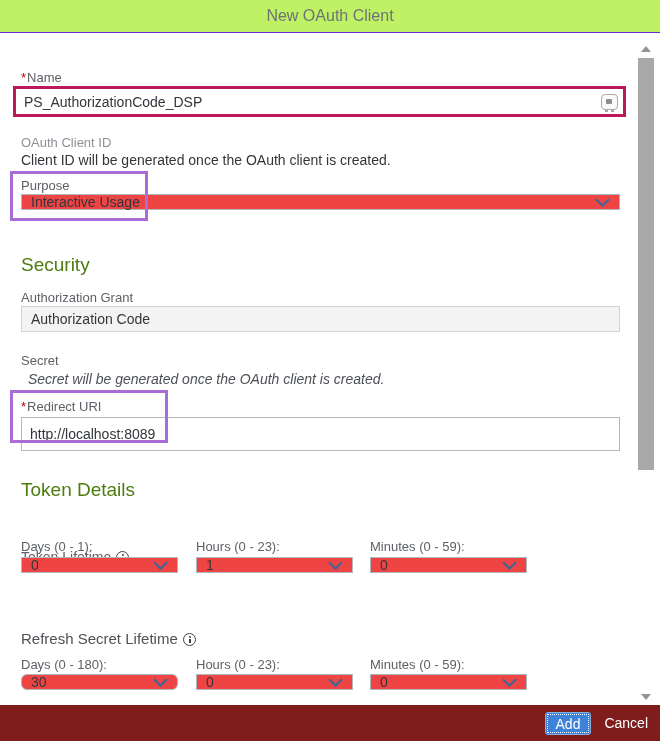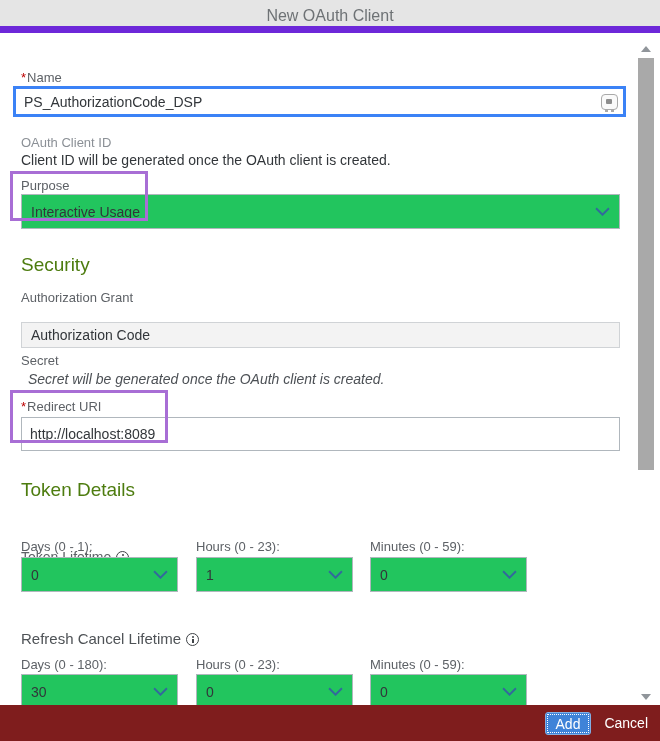--- a/index.html
+++ b/index.html
@@ -7,35 +7,35 @@
   body {
     width:660px; height:741px; overflow:hidden; background:#fff;
     font-family:"Liberation Sans", sans-serif;
     -webkit-font-smoothing:antialiased;
   }
   .stage { position:relative; width:660px; height:741px; background:#fff; }
 
   
   .dialog-header {
     position:absolute; top:0; left:0; right:0; height:33px;
-    background:#e5e5e5; border-bottom:7px solid #6d28d9;
+    background:#bef264; border-bottom:1px solid #6d28d9;
     text-align:center; line-height:32px; font-size:16px; color:#6e7275;
   }
 
   
   .abs { position:absolute; }
   .fld-label { font-size:13px; color:#5d6166; white-space:nowrap; }
   .req { color:#bb0000; margin-right:1px; }
   .body-text { font-size:14px; color:#32363a; white-space:nowrap; }
   .section-h { font-size:19px; color:#4d7c0f; font-weight:400; white-space:nowrap; }
 
   
   .name-wrap {
     position:absolute; left:13px; top:86px; width:613px; height:31px;
-    border:3px solid #3b82f6; background:#fff;
+    border:3px solid #be185d; background:#fff;
     display:flex; align-items:center;
   }
   .text-input {
     flex:1; height:100%; border:none; outline:none; background:transparent;
     font-family:inherit; font-size:14px; color:#32363a; padding:0 8px;
   }
   .assist-icon {
     width:17px; height:16px; margin-right:5px; flex:0 0 auto;
     border:1px solid #a9a9a9; border-radius:4px; background:#fafafa; position:relative;
   }
@@ -43,38 +43,38 @@
     content:''; position:absolute; left:4px; top:4px; width:6px; height:5px;
     background:#8d8d8d; border-radius:1px;
   }
   .assist-icon::after {
     content:''; position:absolute; left:3px; bottom:-3px; width:3px; height:3px;
     background:#a9a9a9; box-shadow:6px 0 0 #a9a9a9;
   }
 
   
   .combo {
-    position:absolute; height:35px; border:1px solid #b0b7bd; background:#22c55e;
+    position:absolute; height:16px; border:1px solid #b0b7bd; background:#ef4444;
     display:flex; align-items:center; justify-content:space-between;
     padding:3px 9px; font-size:14px; color:#32363a; cursor:pointer;
   }
   .combo .chev { width:15px; height:9px; flex:0 0 auto; }
 
   
   .line-input {
     position:absolute; left:21px; top:417px; width:599px; height:26px;
     border:1px solid #b0b7bd; background:#fff;
     font-family:inherit; font-size:14px; color:#32363a; padding:16px 8px; outline:none;
   }
 
   
   .readonly-field {
     position:absolute; left:21px; top:306px; width:599px; height:26px;
     background:#f3f3f3; border:1px solid #d0d3d6;
-    line-height:24px; padding-left:9px; font-size:14px; color:#32363a;margin-top:16px;
+    line-height:24px; padding-left:9px; font-size:14px; color:#32363a;
   }
 
   .italic-note { font-style:italic; font-size:14px; color:#4c5055; white-space:nowrap;margin-left:7px; }
 
   
   .info-icon {
     display:inline-block; width:13px; height:13px; margin-left:5px;
     border:1px solid #3f4347; border-radius:50%; position:relative; vertical-align:-2px;
   }
   .info-icon::before {
@@ -191,28 +191,28 @@
   </div>
   <div class="combo" style="left:370px; top:557px; width:157px;">
     <span>0</span>
     <svg class="chev" viewBox="0 0 14 8">
         <path d="M1 1 L7 7 L13 1" fill="none" stroke="#33699c" stroke-width="1.8"></path>
       </svg>
   </div>
 
 
   <div class="abs fld-label" style="left:21px; top:630px; font-size:15px; color:#4e5256;">
-    <span>Refresh Cancel Lifetime</span><span class="info-icon"></span>
+    <span>Refresh Secret Lifetime</span><span class="info-icon"></span>
   </div>
 
   <div class="abs fld-label" style="left:21px;  top:657px;">Days (0 - 180):</div>
   <div class="abs fld-label" style="left:196px; top:657px;">Hours (0 - 23):</div>
   <div class="abs fld-label" style="left:370px; top:657px;">Minutes (0 - 59):</div>
 
-  <div class="combo" style="left:21px; top:674px; width:157px;">
+  <div class="combo" style="left:21px; top:674px; width:157px;border-radius:6px;">
     <span>30</span>
     <svg class="chev" viewBox="0 0 14 8">
         <path d="M1 1 L7 7 L13 1" fill="none" stroke="#33699c" stroke-width="1.8"></path>
       </svg>
   </div>
   <div class="combo" style="left:196px; top:674px; width:157px;">
     <span>0</span>
     <svg class="chev" viewBox="0 0 14 8">
         <path d="M1 1 L7 7 L13 1" fill="none" stroke="#33699c" stroke-width="1.8"></path>
       </svg>

